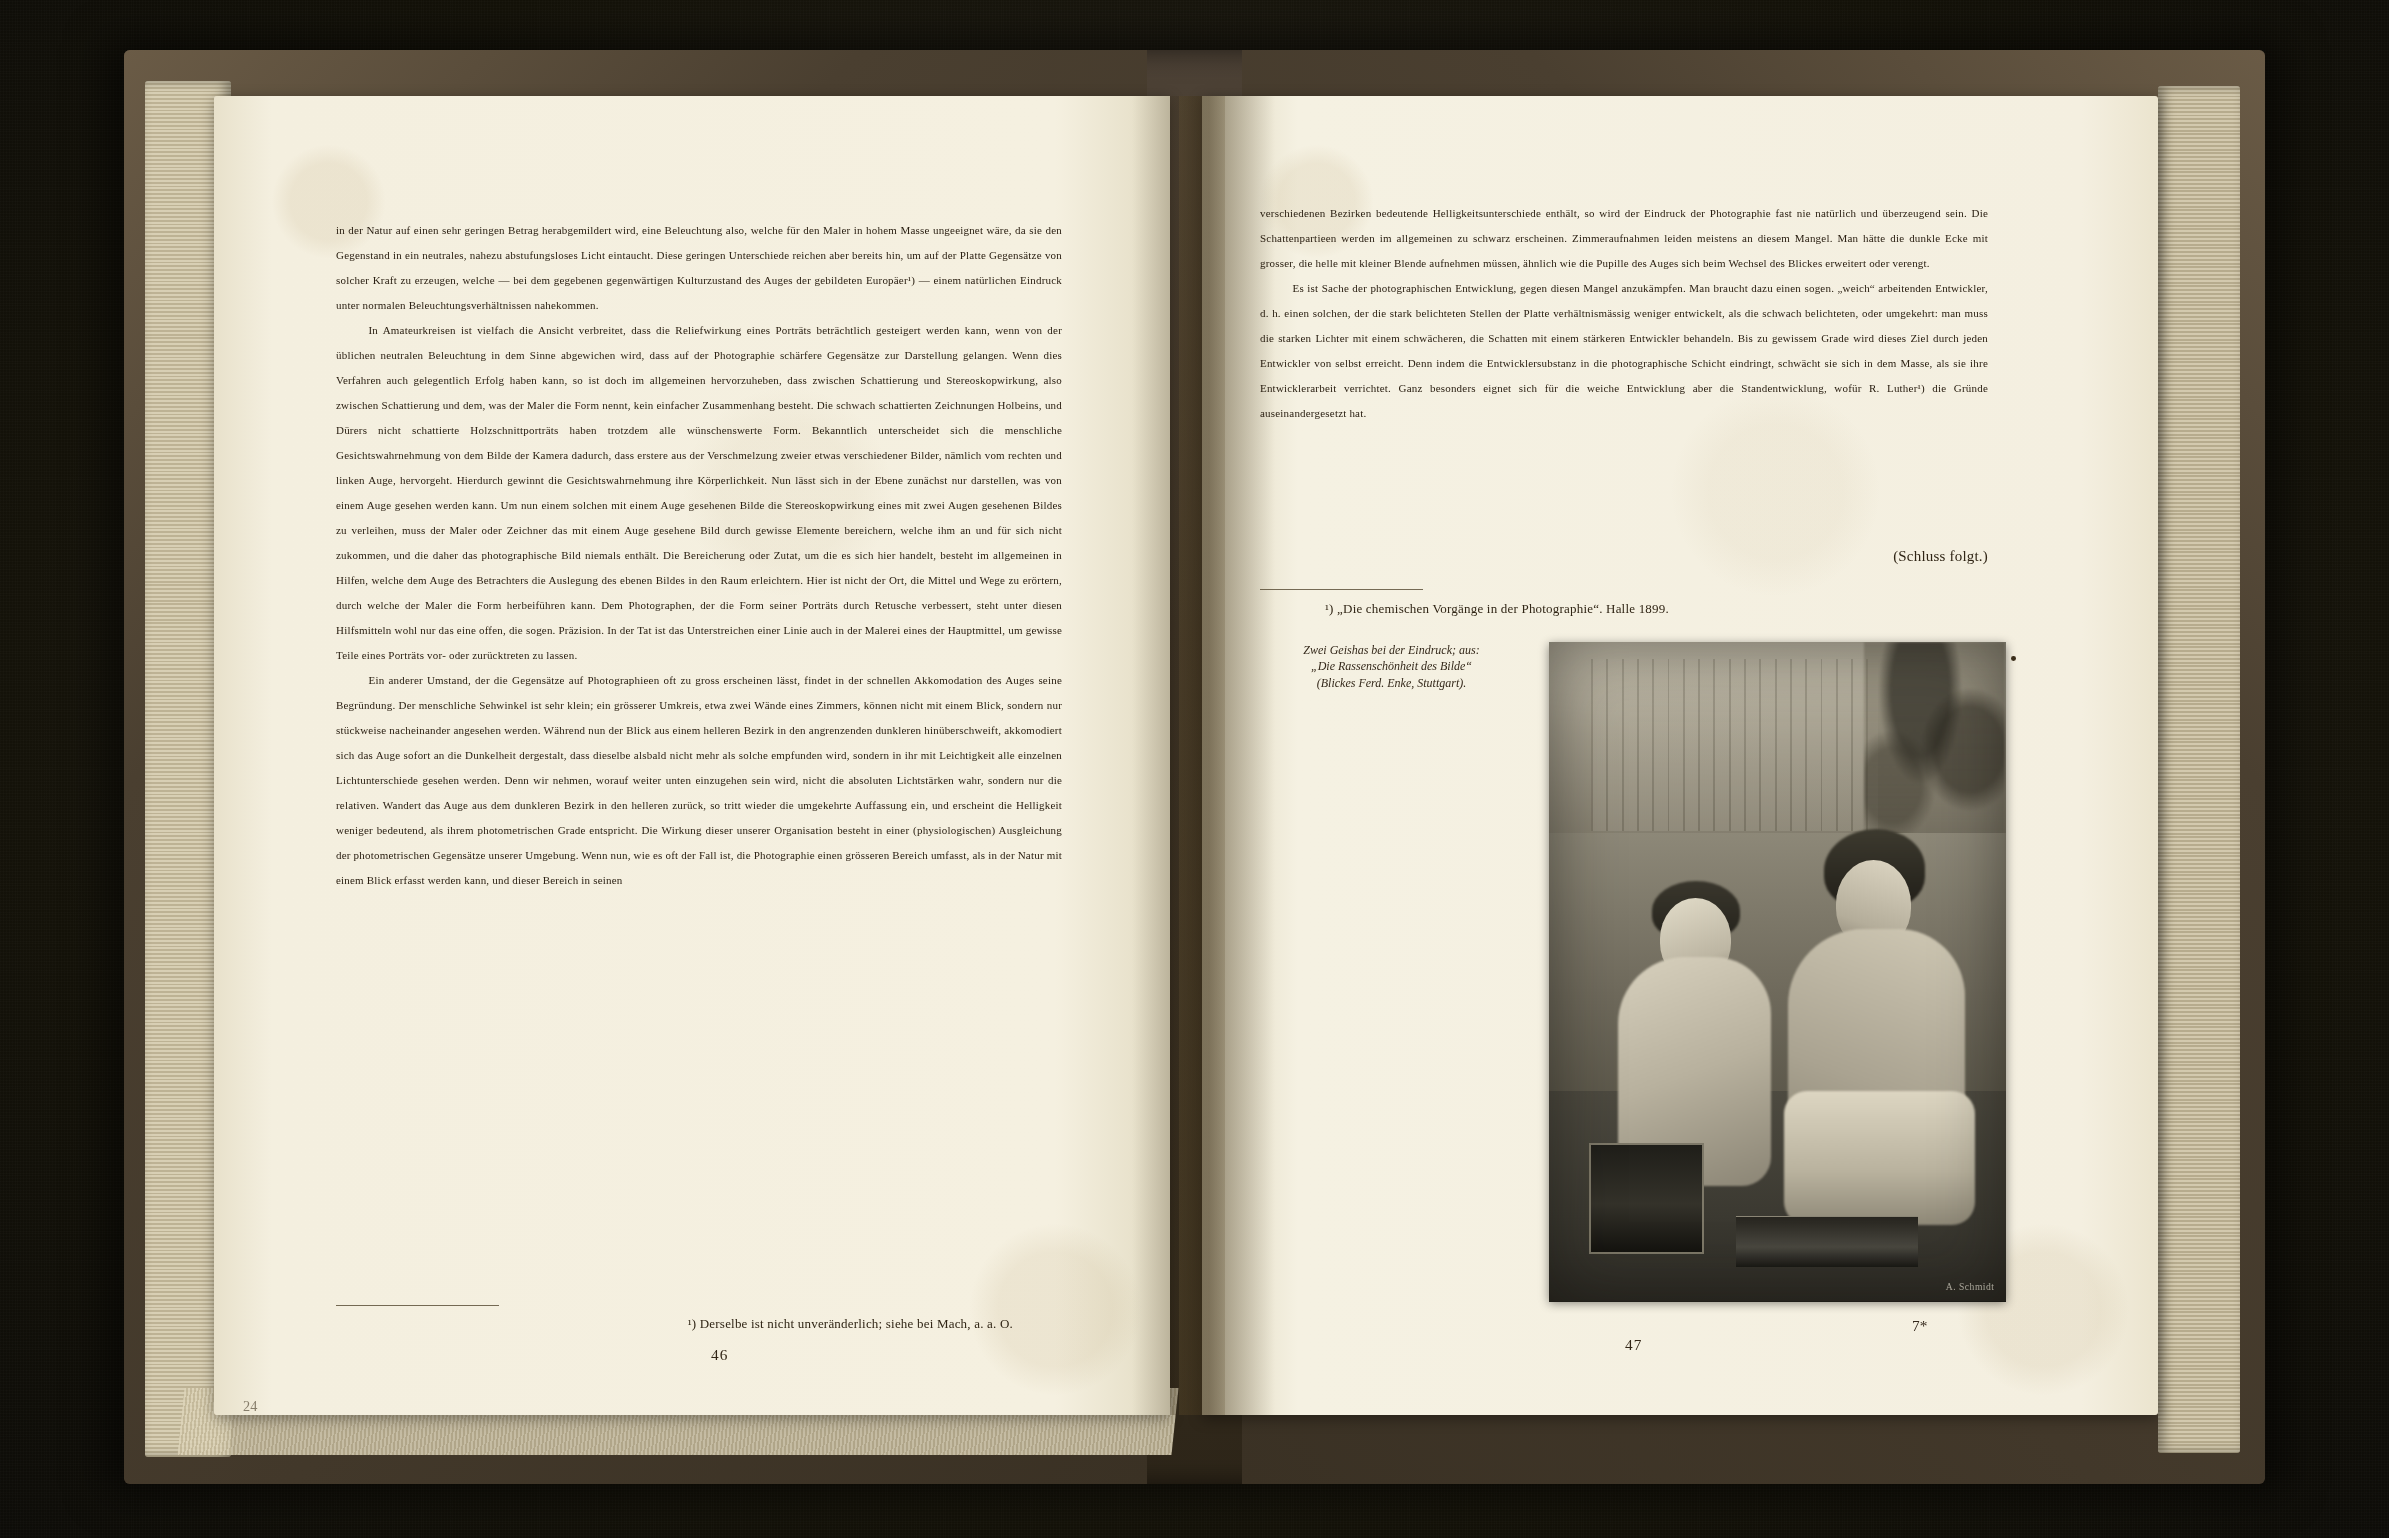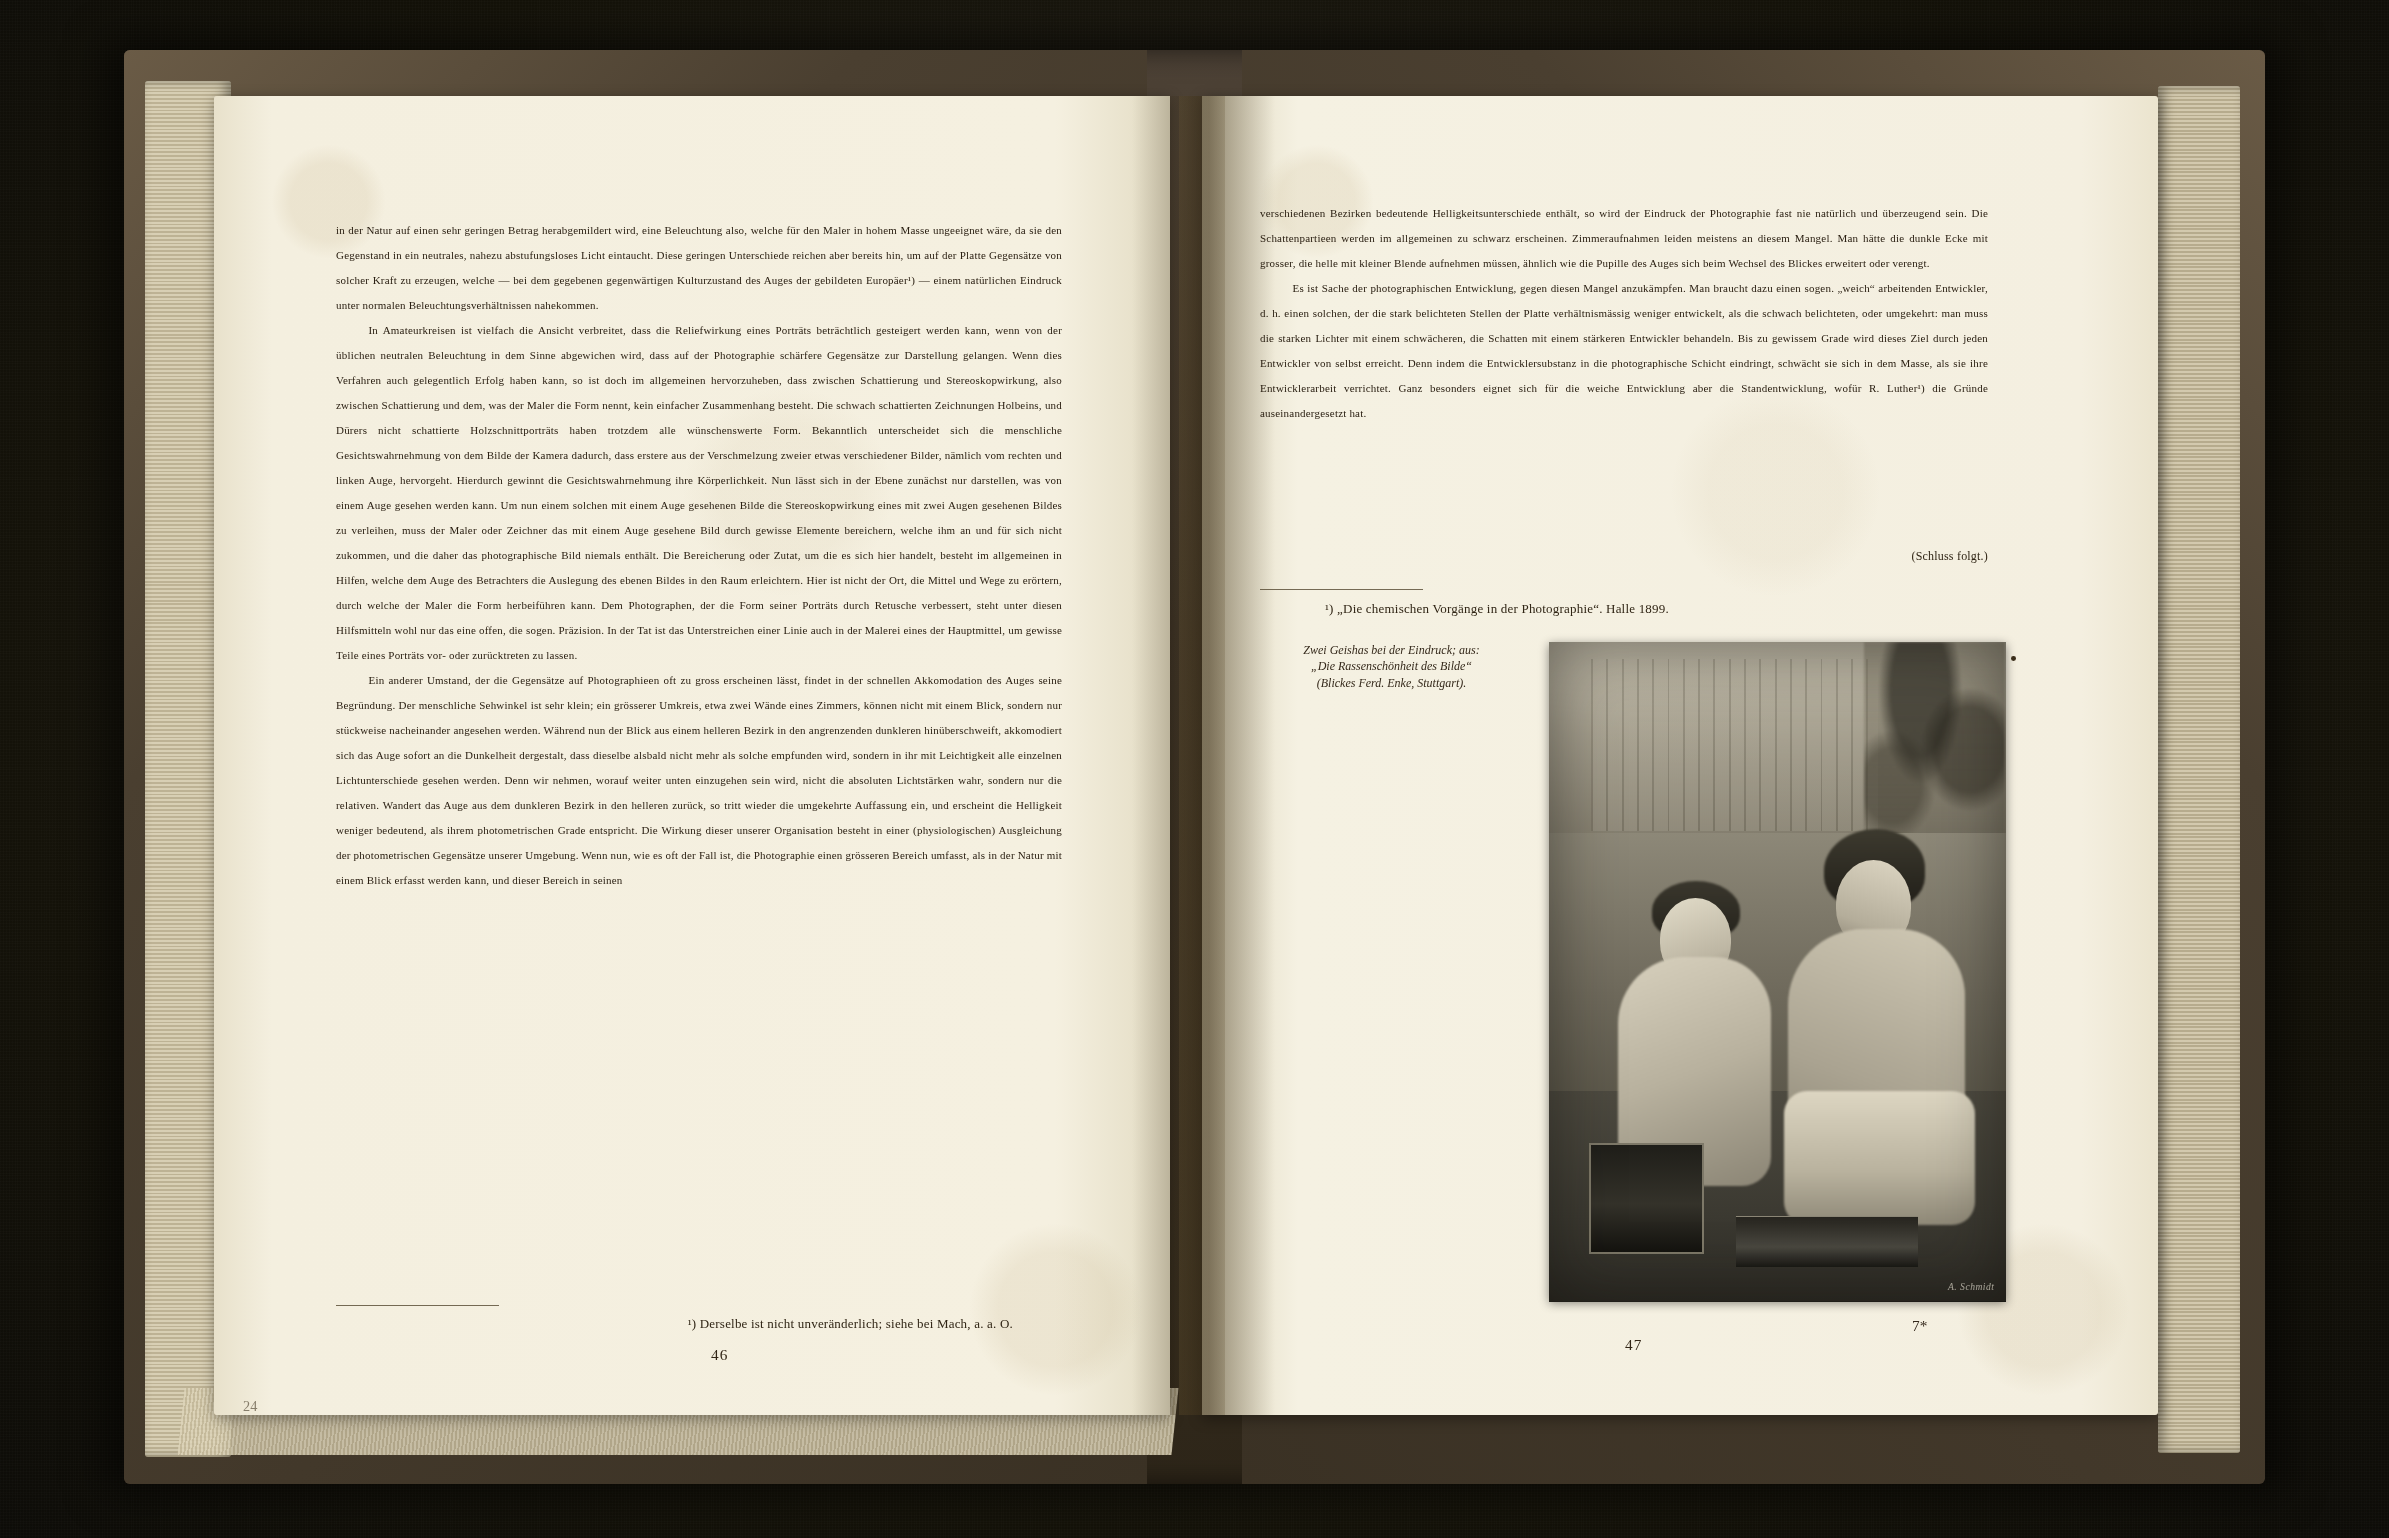--- a/index.html
+++ b/index.html
@@ -322,21 +322,20 @@
   .ph-vignette {
     inset: 0;
     box-shadow: inset 0 0 67px rgba(20,18,12,0.55);
   }
   .ph-sign {
     right: 11.5px; bottom: 9.6px;
     font-family: "Liberation Serif", serif;
     font-size: 9.6px;
     color: rgba(235,230,215,0.65);
     letter-spacing: 0.5px;
-    font-style: italic;
   }
   .plate-dot {
     position: absolute;
     left: 2011px;
     top: 656px;
     width: 4.8px; height: 4.8px;
     border-radius: 50%;
     background: #3a2d1a;
   }
   .sig-mark {
@@ -398,21 +397,21 @@
     <p>Ein anderer Umstand, der die Gegensätze auf Photographieen oft zu gross erscheinen lässt, findet in der schnellen Akkomodation des Auges seine Begründung.  Der menschliche Sehwinkel ist sehr klein; ein grösserer Umkreis, etwa zwei Wände eines Zimmers, können nicht mit einem Blick, sondern nur stückweise nacheinander angesehen werden.  Während nun der Blick aus einem helleren Bezirk in den angrenzenden dunkleren hinüberschweift, akkomodiert sich das Auge sofort an die Dunkelheit dergestalt, dass dieselbe alsbald nicht mehr als solche empfunden wird, sondern in ihr mit Leichtigkeit alle einzelnen Lichtunterschiede gesehen werden.  Denn wir nehmen, worauf weiter unten einzugehen sein wird, nicht die absoluten Lichtstärken wahr, sondern nur die relativen.  Wandert das Auge aus dem dunkleren Bezirk in den helleren zurück, so tritt wieder die umgekehrte Auffassung ein, und erscheint die Helligkeit weniger bedeutend, als ihrem photometrischen Grade entspricht.  Die Wirkung dieser unserer Organisation besteht in einer (physiologischen) Ausgleichung der photometrischen Gegensätze unserer Umgebung.  Wenn nun, wie es oft der Fall ist, die Photographie einen grösseren Bereich umfasst, als in der Natur mit einem Blick erfasst werden kann, und dieser Bereich in seinen</p>
   </div>
   <div class="footnote-rule" style="left:336px; top:1305px; width:163px;"></div>
   <div class="footnote" style="left:401px; top:1315px; width:612px; text-align:right;">¹) Derselbe ist nicht unveränderlich; siehe bei Mach, a. a. O.</div>
   <div class="folio" style="left:711px; top:1346px;">46</div>
 
   <div class="text-col" id="right-col">
     <p class="noindent">verschiedenen Bezirken bedeutende Helligkeitsunterschiede enthält, so wird der Eindruck der Photographie fast nie natürlich und überzeugend sein.  Die Schattenpartieen werden im allgemeinen zu schwarz erscheinen.  Zimmeraufnahmen leiden meistens an diesem Mangel.  Man hätte die dunkle Ecke mit grosser, die helle mit kleiner Blende aufnehmen müssen, ähnlich wie die Pupille des Auges sich beim Wechsel des Blickes erweitert oder verengt.</p>
     <p>Es ist Sache der photographischen Entwicklung, gegen diesen Mangel anzukämpfen.  Man braucht dazu einen sogen. „weich“ arbeitenden Entwickler, d. h. einen solchen, der die stark belichteten Stellen der Platte verhältnismässig weniger entwickelt, als die schwach belichteten, oder umgekehrt: man muss die starken Lichter mit einem schwächeren, die Schatten mit einem stärkeren Entwickler behandeln.  Bis zu gewissem Grade wird dieses Ziel durch jeden Entwickler von selbst erreicht.  Denn indem die Entwicklersubstanz in die photographische Schicht eindringt, schwächt sie sich in dem Masse, als sie ihre Entwicklerarbeit verrichtet.  Ganz besonders eignet sich für die weiche Entwicklung aber die Standentwicklung, wofür R. Luther¹) die Gründe auseinandergesetzt hat.</p>
   </div>
-  <div class="footnote" style="left:1797px; top:547px; width:191px; text-align:right; font-style:normal; font-size:12px;">(Schluss folgt.)</div>
+  <div class="footnote" style="left:1797px; top:547px; width:191px; text-align:right; font-style:normal; font-size:15px;">(Schluss folgt.)</div>
   <div class="footnote-rule" style="left:1260px; top:589px; width:163px;"></div>
   <div class="footnote" style="left:1325px; top:600px; width:669px; text-align:left;">¹) „Die chemischen Vorgänge in der Photographie“.  Halle 1899.</div>
 
   <div class="plate-caption">
     <div>Zwei Geishas bei der Eindruck; aus:</div>
     <div>„Die Rassenschönheit des Bilde“</div>
     <div>(Blickes Ferd. Enke, Stuttgart).</div>
   </div>
 
   <div class="plate">

